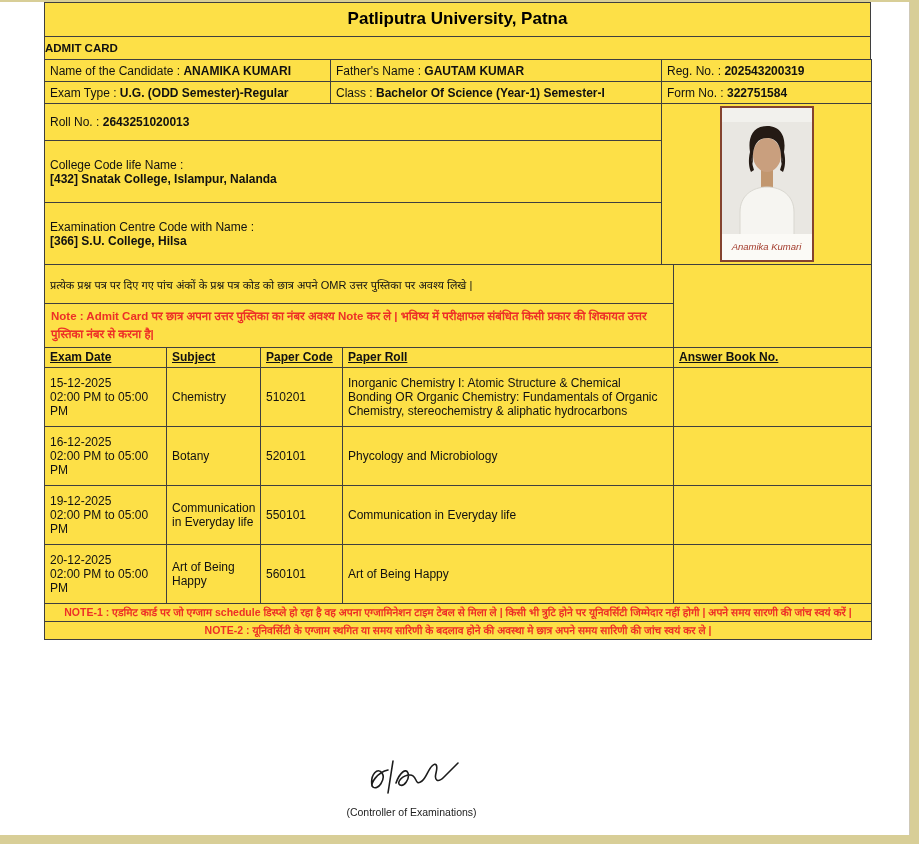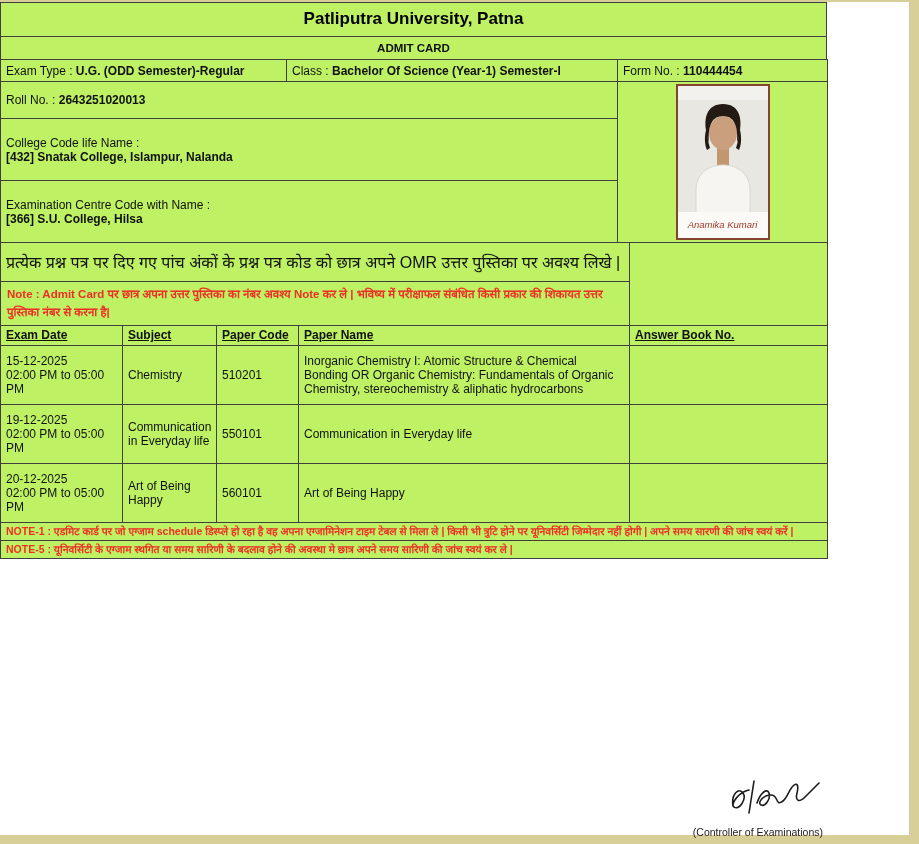--- a/index.html
+++ b/index.html
@@ -9,29 +9,29 @@
     font-family:"Liberation Sans","DejaVu Sans",sans-serif;
     color:#111;
     position:relative;
   }
   .page {
     position:absolute; top:2px; left:0;
     width:910px; height:833px;
     background:#ffffff;
     border-right:1px solid #cfc9b8;
   }
-  .card { width:827px; background:#bef264; }
+  .card { width:827px; background:#fde047;margin-left:44px; }
   .title-row {
     border:1px solid #3f3f3f; border-bottom:none;
     text-align:center; font-size:17px; font-weight:bold;
     padding:6px 0 7px; color:#000;
   }
   .subtitle-row {
     border:1px solid #3f3f3f; border-bottom:none;
-    text-align:center; font-size:11.5px; font-weight:bold;
+    font-size:11.5px; font-weight:bold;
     padding:5px 0 6px;
   }
   table { border-collapse:collapse; table-layout:fixed; width:827px; margin-top:-1px; }
   td,th { border:1px solid #3f3f3f; font-size:12px; padding:2px 5px; vertical-align:middle; text-align:left; }
   th { font-weight:bold;text-decoration:underline; }
   .lbl { font-weight:normal; }
   .val { font-weight:bold; }
   .info-td { height:22px; }
   .roll-td { height:35px; }
   .two-line-td { height:58px; }
@@ -41,60 +41,74 @@
     width:94px; height:156px;
     border:2px solid #84432f; background:#e9e7e2;
     vertical-align:middle;
   }
   .photo-frame svg { display:block; }
   .photo-caption {
     position:absolute; left:0; bottom:0; width:100%; height:26px;
     background:#fbfaf6; color:#a33c2d;
     font-style:italic; font-size:9.5px; line-height:26px; text-align:center;
   }
-  .omr-td { height:39px; font-size:16px; }
+  .omr-td { height:39px; font-size:11px; }
   .rednote-td { font-size:11.5px; line-height:1.6; padding:3px 5px; }
   .red { color:#ed2f27; font-weight:bold;padding-left:6px; }
   .sched-head th { height:20px; }
   .sched-row td { height:59px; }
-  .footnote-row td { height:18px; font-size:10.5px; padding:1px 5px; }
+  .footnote-row td { height:18px; font-size:10.5px; padding:1px 5px;text-align:center; }
   .sign-block {
-    position:absolute; top:772px; left:0; width:827px;
-    text-align:right; padding-right:4px;
+    position:absolute; top:752px; left:0; width:827px;
+    text-align:center; padding-right:4px;
   }
   .controller { font-size:10.5px; color:#222; margin-top:2px; }
 </style>
 </head>
 <body>
 
 <div class="page">
   <div class="card">
 
     <div class="title-row">Patliputra University, Patna</div>
     <div class="subtitle-row">ADMIT CARD</div>
 
     <table>
       <colgroup>
           <col style="width:286px">
           <col style="width:331px">
           <col style="width:210px">
         </colgroup>
       <tbody>
+          <tr>
+        <td class="info-td">
+          <span class="lbl">Name of the Candidate :</span>
+          <span class="val">ANAMIKA KUMARI</span>
+        </td>
+        <td class="info-td">
+          <span class="lbl">Father's Name :</span>
+          <span class="val">GAUTAM KUMAR</span>
+        </td>
+        <td class="info-td">
+          <span class="lbl">Reg. No. :</span>
+          <span class="val">202543200319</span>
+        </td>
+      </tr>
       <tr>
         <td class="info-td">
           <span class="lbl">Exam Type :</span>
           <span class="val">U.G. (ODD Semester)-Regular</span>
         </td>
         <td class="info-td">
           <span class="lbl">Class :</span>
           <span class="val">Bachelor Of Science (Year-1) Semester-I</span>
         </td>
         <td class="info-td">
           <span class="lbl">Form No. :</span>
-          <span class="val">110444454</span>
+          <span class="val">322751584</span>
         </td>
       </tr>
     </tbody>
       </table>
 
     <table>
       <colgroup>
           <col style="width:617px">
           <col style="width:210px">
         </colgroup>
@@ -157,35 +171,45 @@
           <col style="width:94px">
           <col style="width:82px">
           <col style="width:331px">
           <col style="width:198px">
       </colgroup>
       <tbody>
           <tr class="sched-head">
         <th>Exam Date</th>
         <th>Subject</th>
         <th>Paper Code</th>
-        <th>Paper Name</th>
+        <th>Paper Roll</th>
         <th>Answer Book No.</th>
       </tr>
 
       <tr class="sched-row">
         <td>
           <div>15-12-2025</div>
           <div>02:00 PM to 05:00 PM</div>
         </td>
         <td>Chemistry</td>
         <td>510201</td>
         <td>Inorganic Chemistry I: Atomic Structure &amp; Chemical Bonding OR Organic Chemistry: Fundamentals of Organic Chemistry, stereochemistry &amp; aliphatic hydrocarbons</td>
         <td></td>
       </tr>
 
+      <tr class="sched-row">
+        <td>
+          <div>16-12-2025</div>
+          <div>02:00 PM to 05:00 PM</div>
+        </td>
+        <td>Botany</td>
+        <td>520101</td>
+        <td>Phycology and Microbiology</td>
+        <td></td>
+      </tr>
 
 
       <tr class="sched-row">
         <td>
           <div>19-12-2025</div>
           <div>02:00 PM to 05:00 PM</div>
         </td>
         <td>Communication in Everyday life</td>
         <td>550101</td>
         <td>Communication in Everyday life</td>
@@ -208,21 +232,21 @@
 
     <table>
       <colgroup>
           <col style="width:827px">
         </colgroup>
       <tbody>
           <tr class="footnote-row">
         <td class="red">NOTE-1 : एडमिट कार्ड पर जो एग्जाम schedule डिस्प्ले हो रहा है वह अपना एग्जामिनेशन टाइम टेबल से मिला ले | किसी भी त्रुटि होने पर यूनिवर्सिटी जिम्मेदार नहीं होगी | अपने समय सारणी की जांच स्वयं करें |</td>
       </tr>
       <tr class="footnote-row">
-        <td class="red">NOTE-5 : यूनिवर्सिटी के एग्जाम स्थगित या समय सारिणी के बदलाव होने की अवस्था मे छात्र अपने समय सारिणी की जांच स्वयं कर ले |</td>
+        <td class="red">NOTE-2 : यूनिवर्सिटी के एग्जाम स्थगित या समय सारिणी के बदलाव होने की अवस्था मे छात्र अपने समय सारिणी की जांच स्वयं कर ले |</td>
       </tr>
     </tbody>
       </table>
 
   </div>
 
   <div class="sign-block">
     <svg width="100" height="46" viewBox="0 0 100 46">
       <path d="M10 32 C8 20 16 13 20 19 C24 25 16 37 11 33 C7 30 16 18 26 16
                M31 7 L26 39

